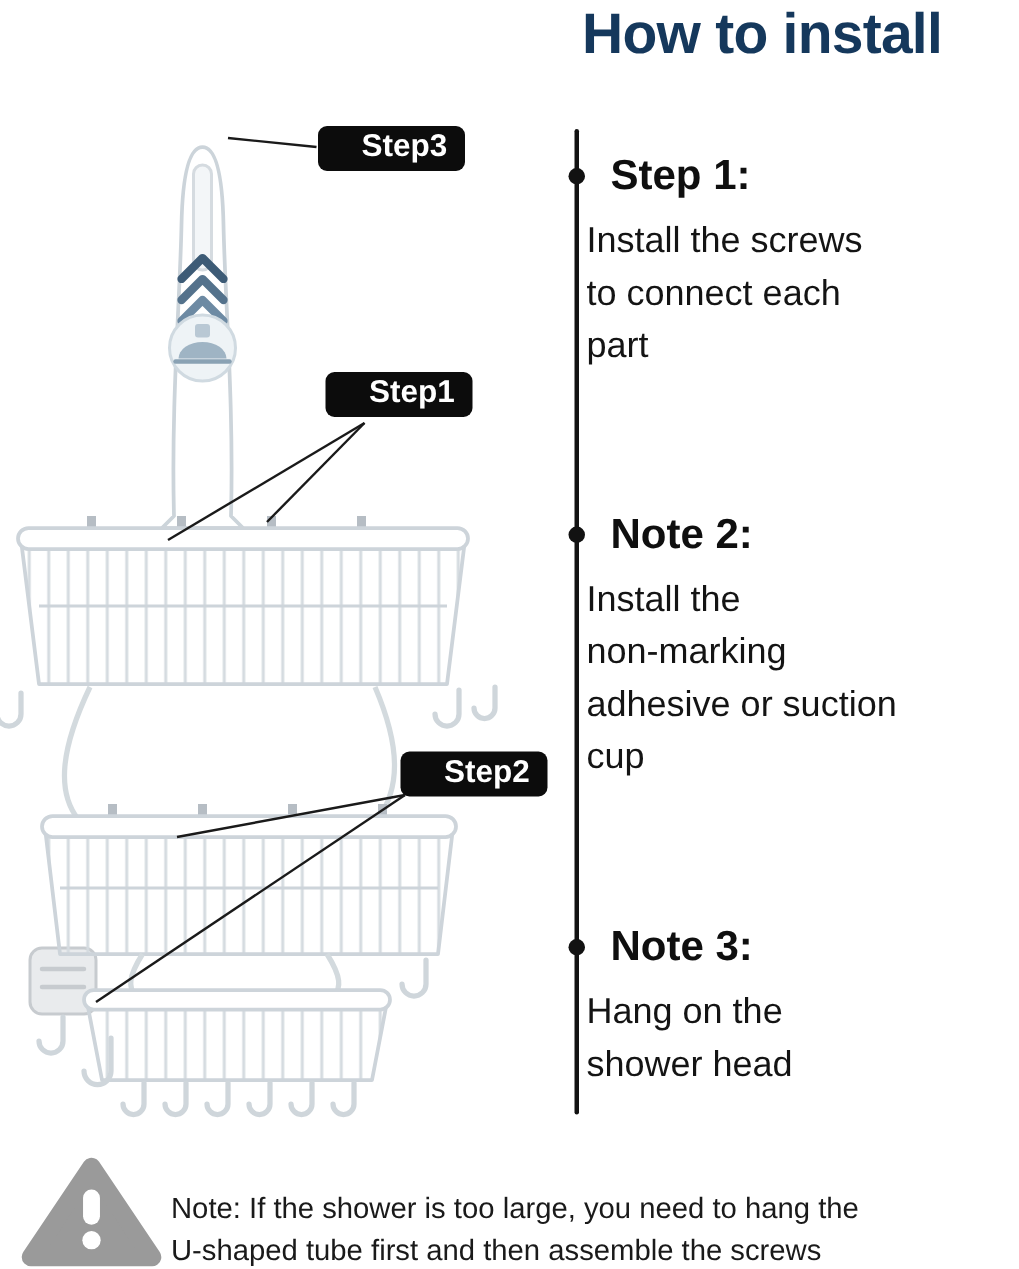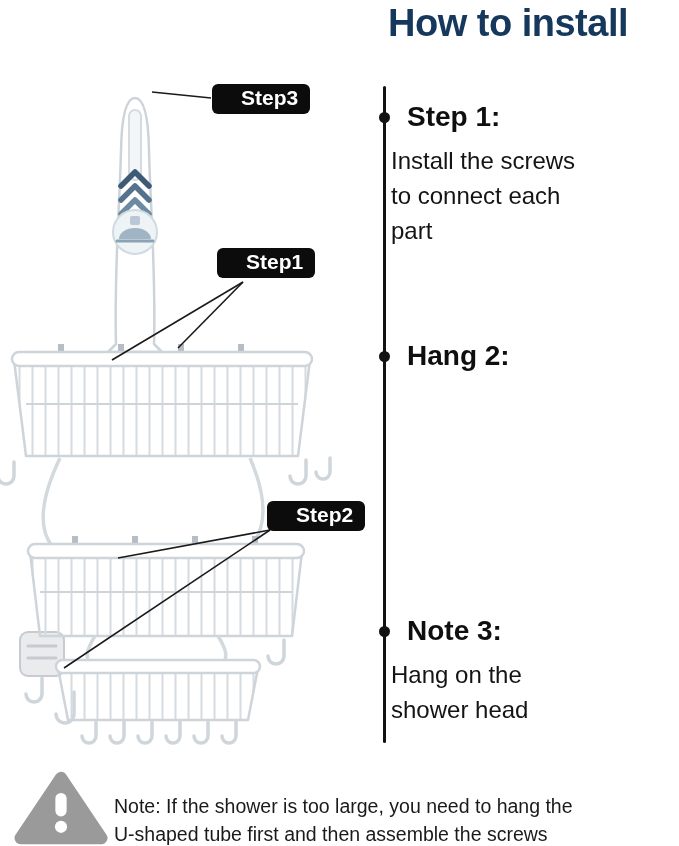--- a/index.html
+++ b/index.html
@@ -140,21 +140,25 @@
   <div class="timeline"></div>
   <div class="dot d1"></div>
   <div class="dot d2"></div>
   <div class="dot d3"></div>
 
   <div class="step-heading h1">Step 1:</div>
   <div class="step-body b1">Install the screws
 to connect each
 part</div>
 
-  <div class="step-heading h2">Hang 2:</div>
+  <div class="step-heading h2">Note 2:</div>
+  <div class="step-body b2">Install the
+non-marking
+adhesive or suction
+cup</div>
 
   <div class="step-heading h3">Note 3:</div>
   <div class="step-body b3">Hang on the
 shower head</div>
 
   <svg class="warning" viewBox="0 0 100 80" xmlns="http://www.w3.org/2000/svg">
     <path d="M50,8 L93,72 L7,72 Z" fill="#9a9a9a" stroke="#9a9a9a" stroke-width="13" stroke-linejoin="round"></path>
     <rect x="44" y="24" width="12" height="25" rx="6" fill="#ffffff"></rect>
     <circle cx="50" cy="60" r="6.5" fill="#ffffff"></circle>
   </svg>

